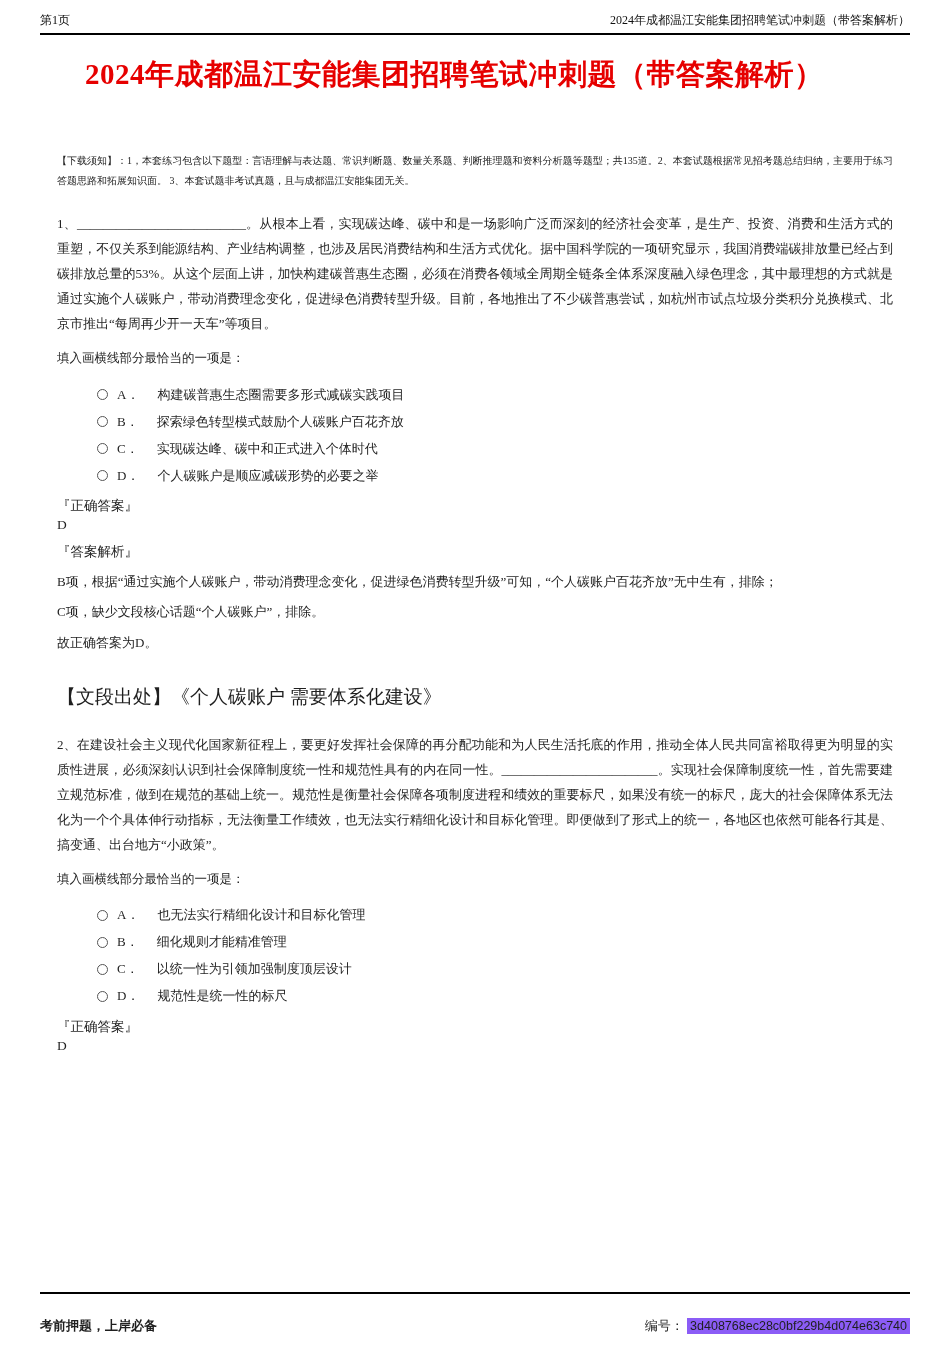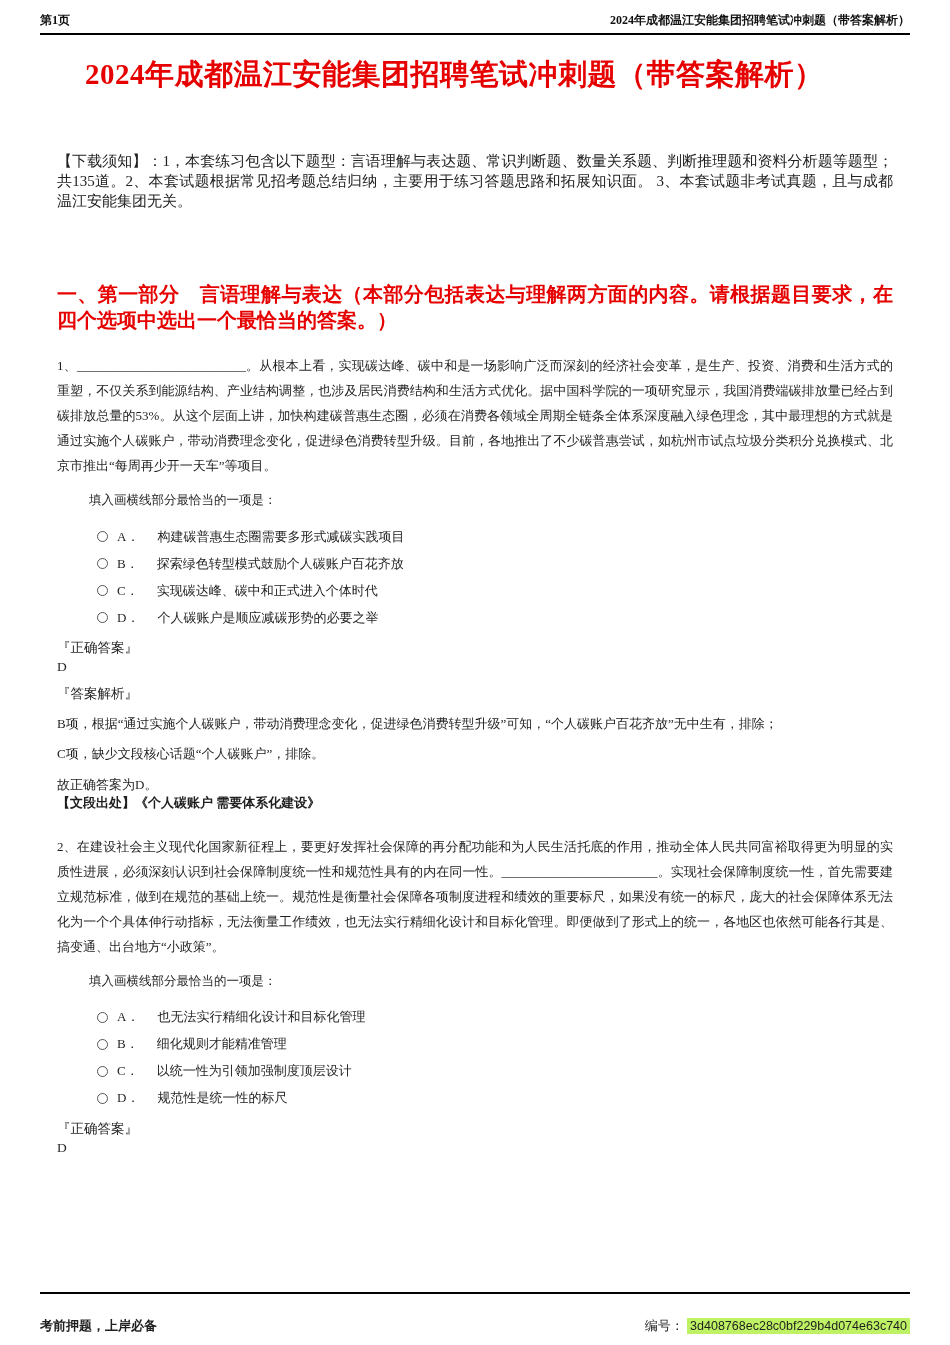--- a/index.html
+++ b/index.html
@@ -13,33 +13,32 @@
   }
   .header {
     margin:0 40px;
     padding:12px 0 4px 0;
     border-bottom:2px solid #000;
     display:flex;
     justify-content:space-between;
     align-items:flex-end;
     font-size:12px;
     color:#111;
-    font-weight:bold;
   }
   .content { padding:0 57px; }
   .title {
     margin:20px 0 0 28px;
     font-size:29px;
     font-weight:bold;
     color:#e60000;
     letter-spacing:0.5px;
   }
   .notice {
     margin-top:56px;
-    font-size:15px;
+    font-size:10px;
     line-height:20px;
     text-align:justify;
     color:#222;
   }
   .section-heading {
     margin-top:70px;
     font-size:20px;
     line-height:26px;
     font-weight:bold;
     color:#e60000;
@@ -48,21 +47,20 @@
   .stem {
     margin-top:20px;
     font-size:13px;
     line-height:25px;
     text-align:justify;
   }
   .stem.q2 { margin-top:22px; }
   .prompt {
     margin-top:14px;
     font-size:12.5px;
-    margin-left:32px;
   }
   .options { margin-top:14px; }
   .option {
     display:flex;
     align-items:center;
     height:27px;
     margin-left:40px;
     font-size:13px;
   }
   .radio {
@@ -84,53 +82,52 @@
     font-size:13.5px;
   }
   .analysis-label { margin-top:10px; font-size:13.5px; }
   .analysis {
     margin-top:12px;
     font-size:13px;
     line-height:17.5px;
     text-align:justify;
   }
   .analysis.conclusion { margin-top:14px; }
-  .source { margin-top:0; font-size:13px;font-weight:bold; }
+  .source { margin-top:32px; font-size:19px; }
   .footer {
     position:absolute;
     left:40px; right:40px; bottom:10px;
     border-top:2px solid #000;
     padding-top:23px;
     display:flex;
     justify-content:space-between;
     align-items:center;
     font-size:13px;
   }
   .footer-left { font-weight:bold; }
   .code-highlight {
-    background:#bef264;
+    background:#8b5cf6;
     padding:1px 3px;
     font-family:"Liberation Sans","DejaVu Sans",sans-serif;
     font-size:12.5px;
   }
 </style>
 </head>
 <body>
 
 <div class="header">
   <span>第1页</span>
   <span>2024年成都温江安能集团招聘笔试冲刺题（带答案解析）</span>
 </div>
 
 <div class="content">
   <h1 class="title">2024年成都温江安能集团招聘笔试冲刺题（带答案解析）</h1>
 
   <p class="notice">【下载须知】：1，本套练习包含以下题型：言语理解与表达题、常识判断题、数量关系题、判断推理题和资料分析题等题型；共135道。2、本套试题根据常见招考题总结归纳，主要用于练习答题思路和拓展知识面。 3、本套试题非考试真题，且与成都温江安能集团无关。</p>
 
-  <h2 class="section-heading">一、第一部分　言语理解与表达（本部分包括表达与理解两方面的内容。请根据题目要求，在四个选项中选出一个最恰当的答案。）</h2>
 
   <p class="stem">1、__________________________。从根本上看，实现碳达峰、碳中和是一场影响广泛而深刻的经济社会变革，是生产、投资、消费和生活方式的重塑，不仅关系到能源结构、产业结构调整，也涉及居民消费结构和生活方式优化。据中国科学院的一项研究显示，我国消费端碳排放量已经占到碳排放总量的53%。从这个层面上讲，加快构建碳普惠生态圈，必须在消费各领域全周期全链条全体系深度融入绿色理念，其中最理想的方式就是通过实施个人碳账户，带动消费理念变化，促进绿色消费转型升级。目前，各地推出了不少碳普惠尝试，如杭州市试点垃圾分类积分兑换模式、北京市推出“每周再少开一天车”等项目。</p>
   <p class="prompt">填入画横线部分最恰当的一项是：</p>
 
   <div class="options">
     <div class="option">
       <span class="radio"></span>
       <span class="opt-letter">A．</span>
       <span class="opt-text">构建碳普惠生态圈需要多形式减碳实践项目</span>
     </div>

